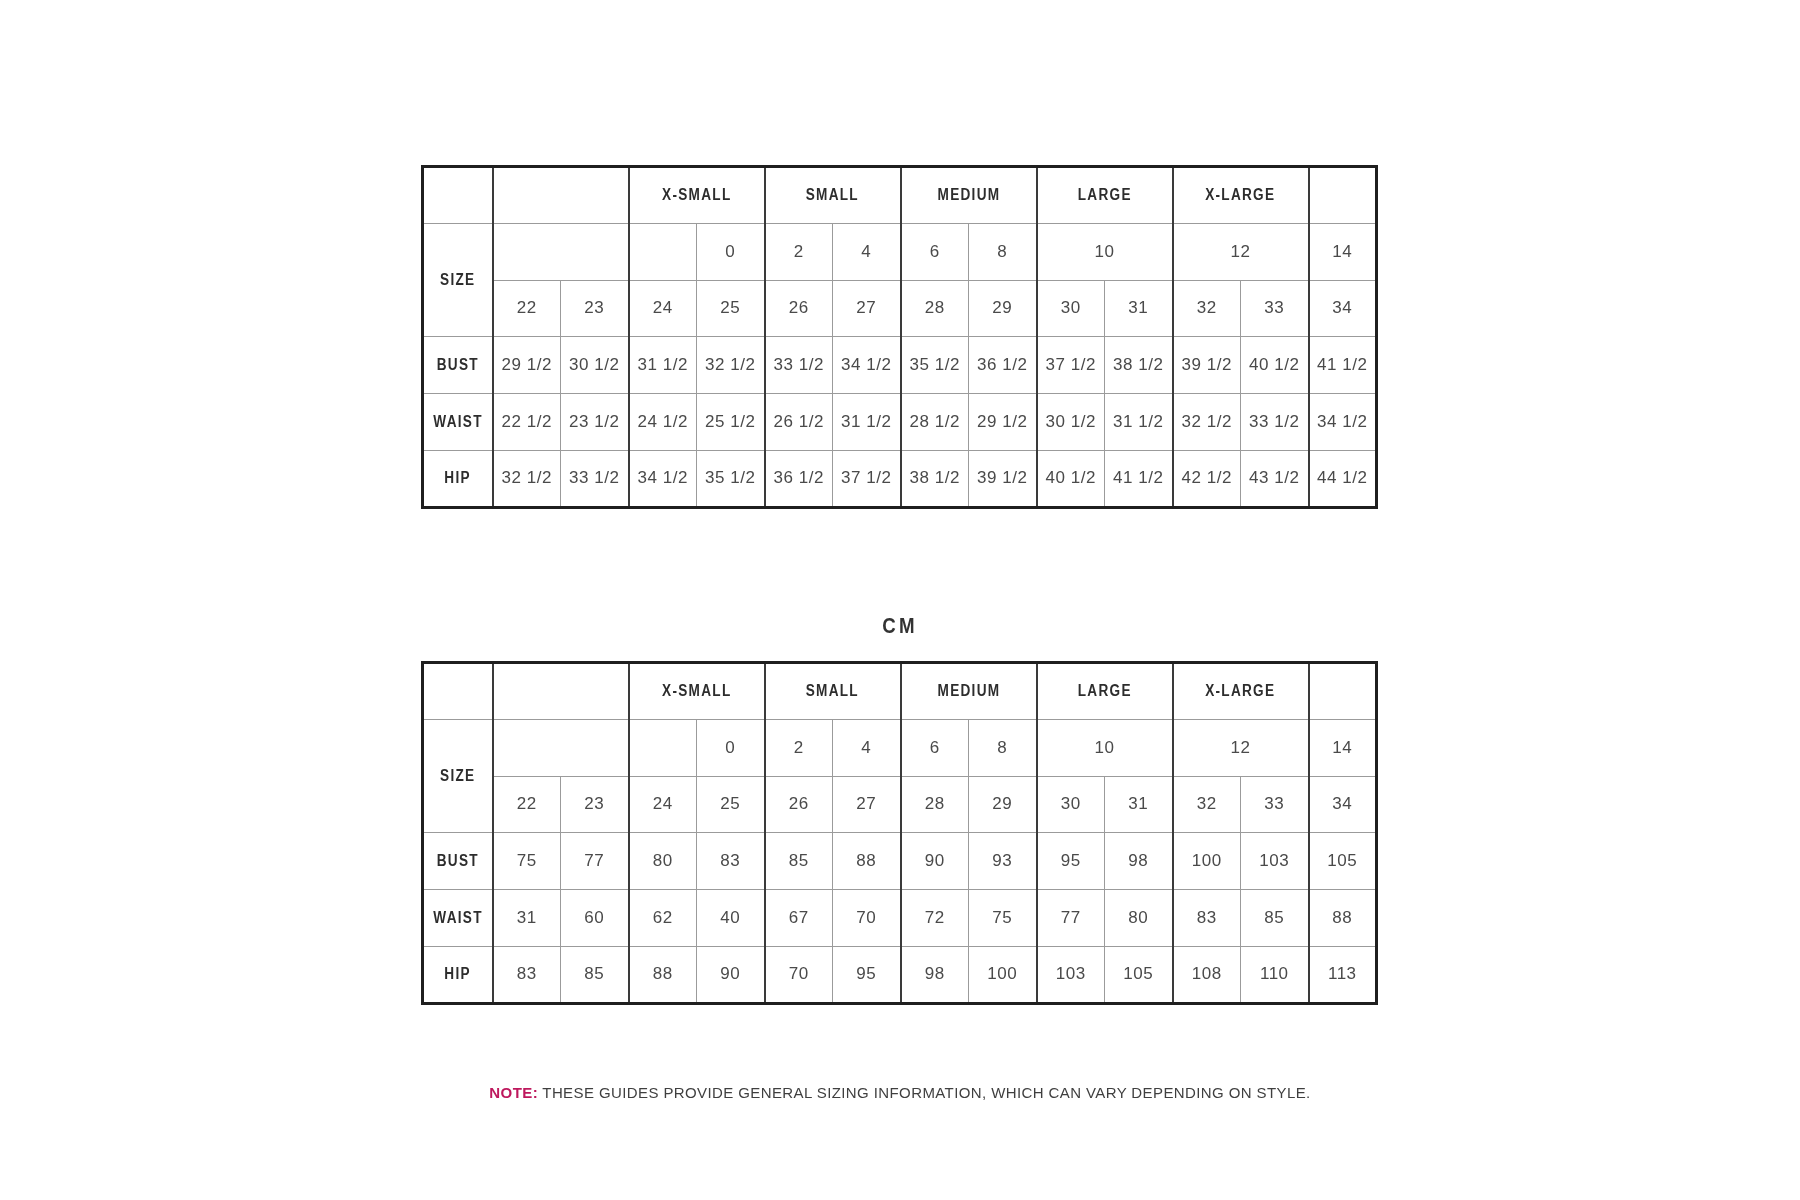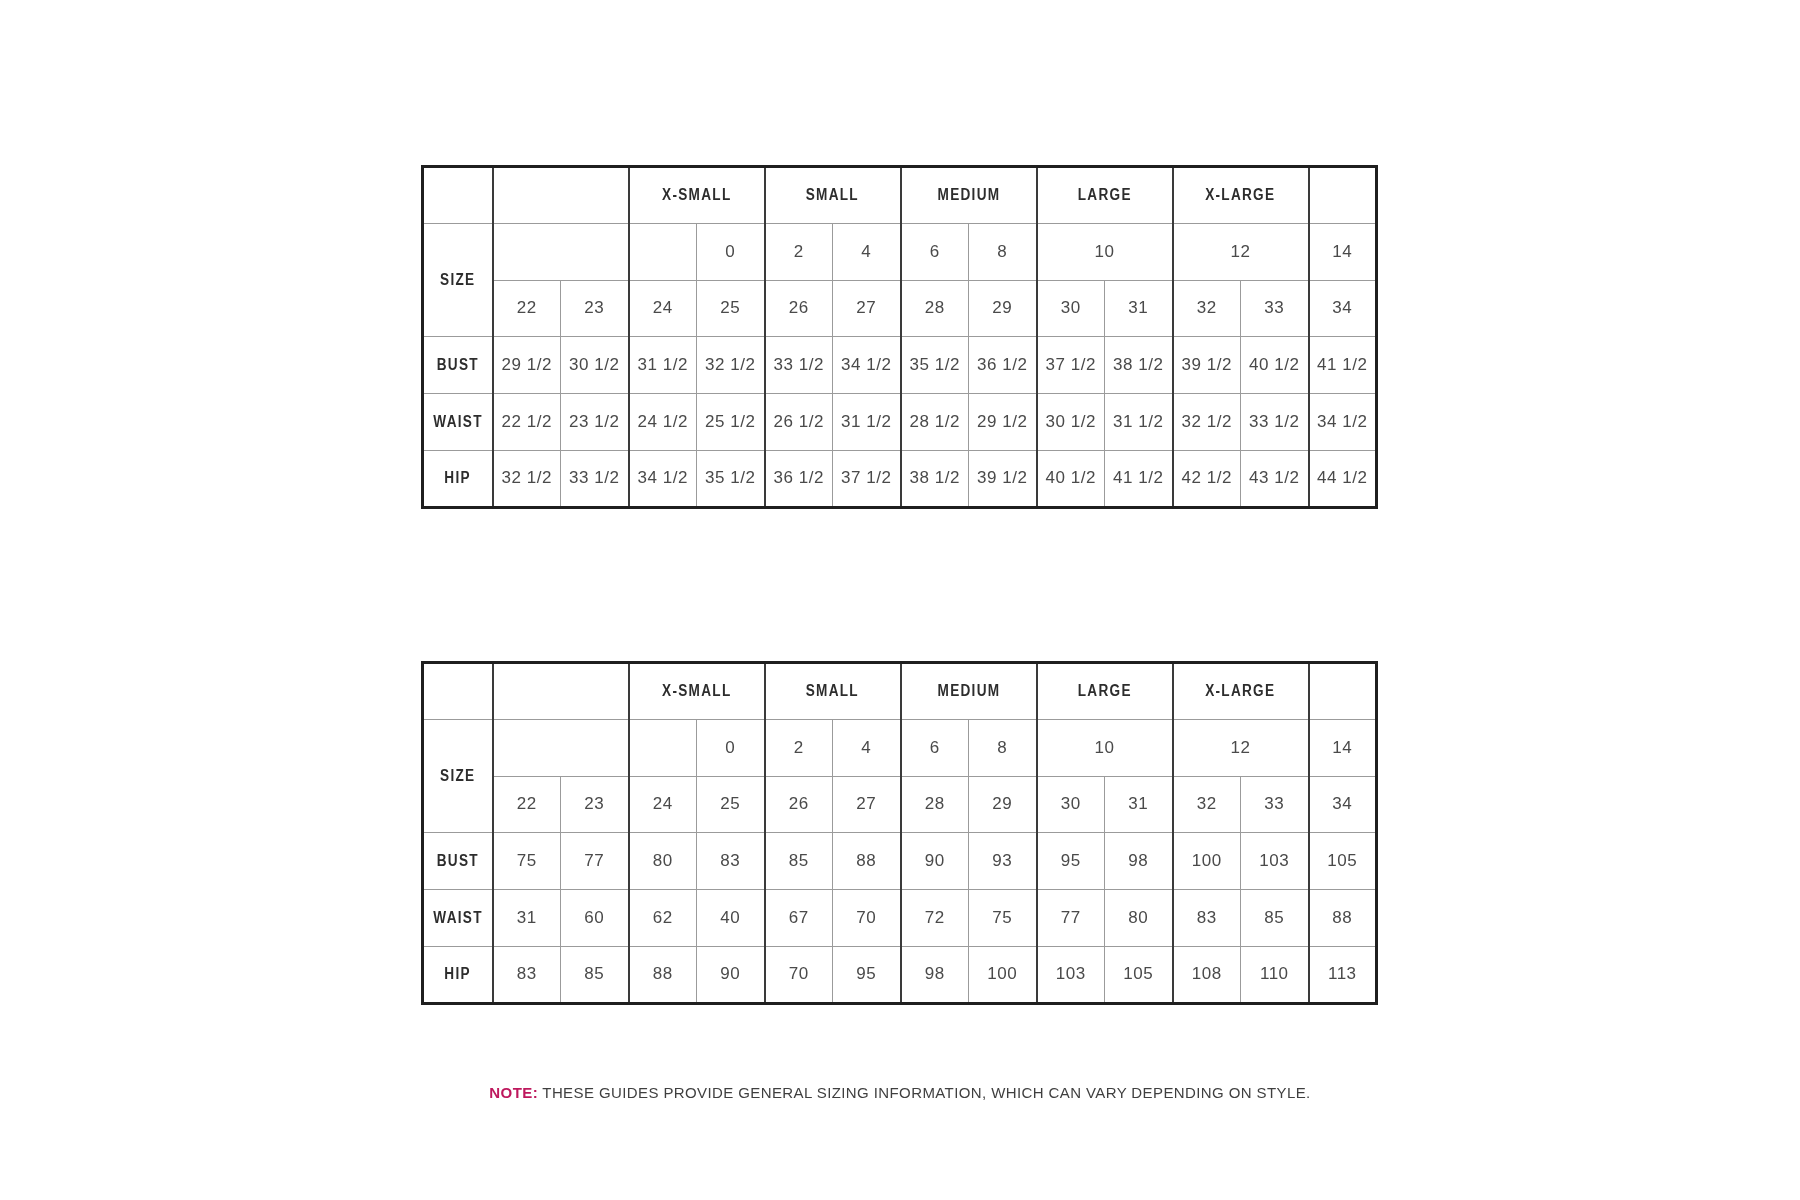--- a/index.html
+++ b/index.html
@@ -131,20 +131,21 @@
         <td>39 1/2</td>
         <td class="dl">40 1/2</td>
         <td>41 1/2</td>
         <td class="dl">42 1/2</td>
         <td>43 1/2</td>
         <td class="dl">44 1/2</td>
       </tr>
     </tbody>
   </table>
 
+  <div class="tbl-title" id="cm-title"><span class="cond">CM</span></div>
 
   <table class="size-table" id="cm-table">
     <colgroup>
         <col style="width:70px">
         <col span="13">
       </colgroup>
     <tbody>
       <tr>
         <td></td>
         <td colspan="2" class="dl"></td>

